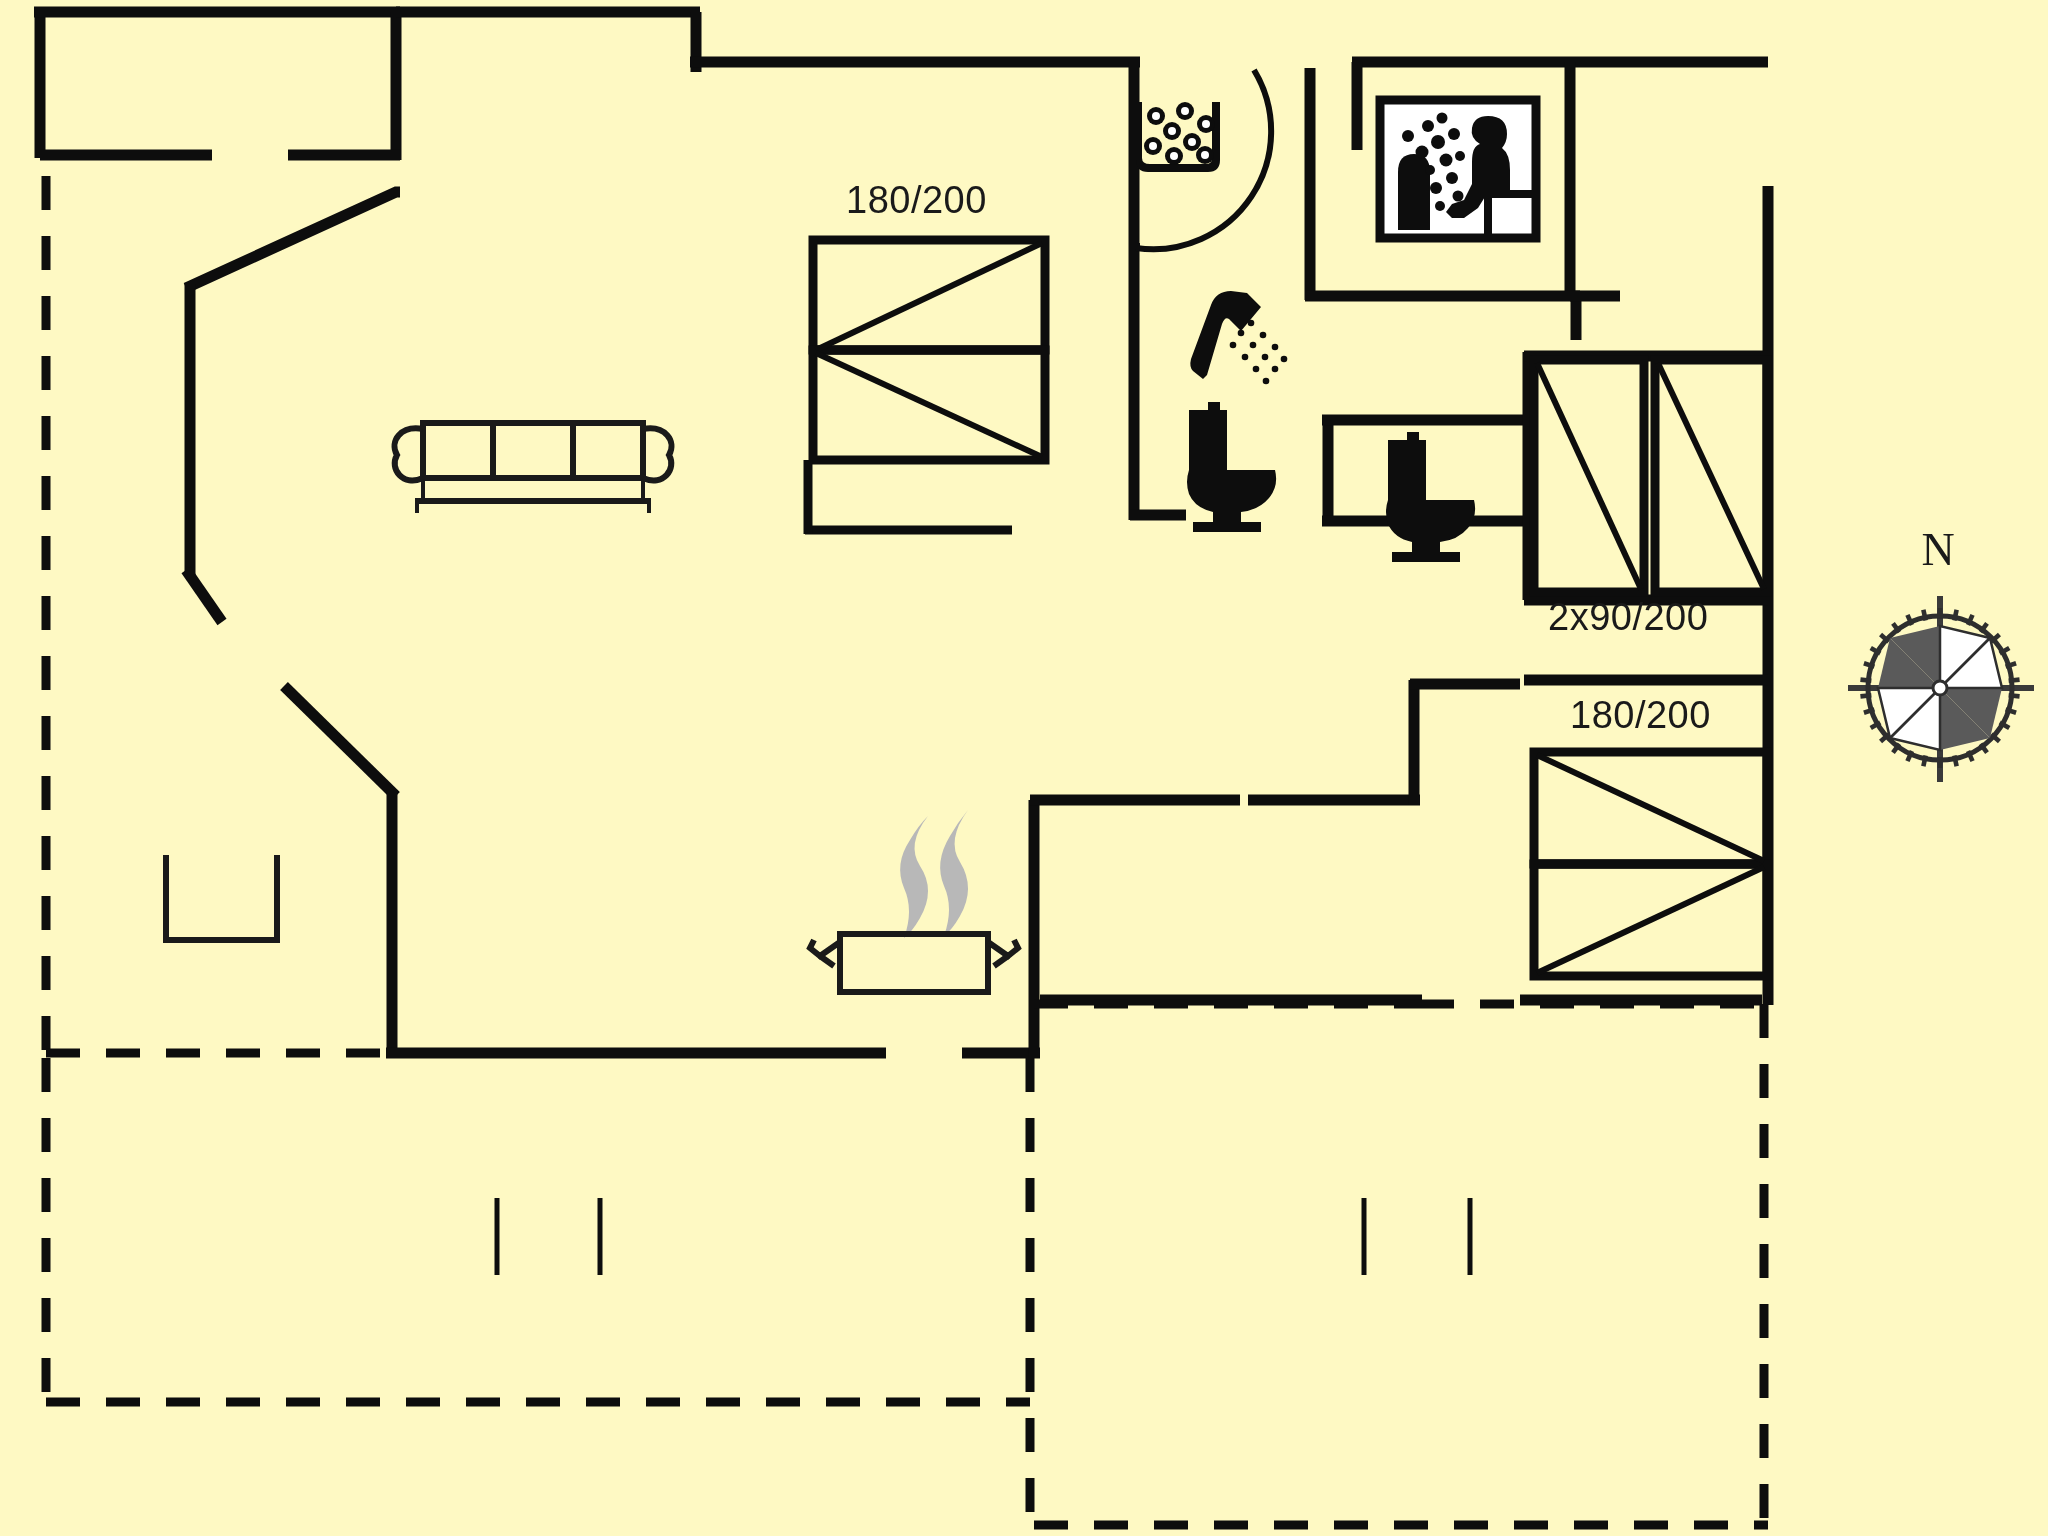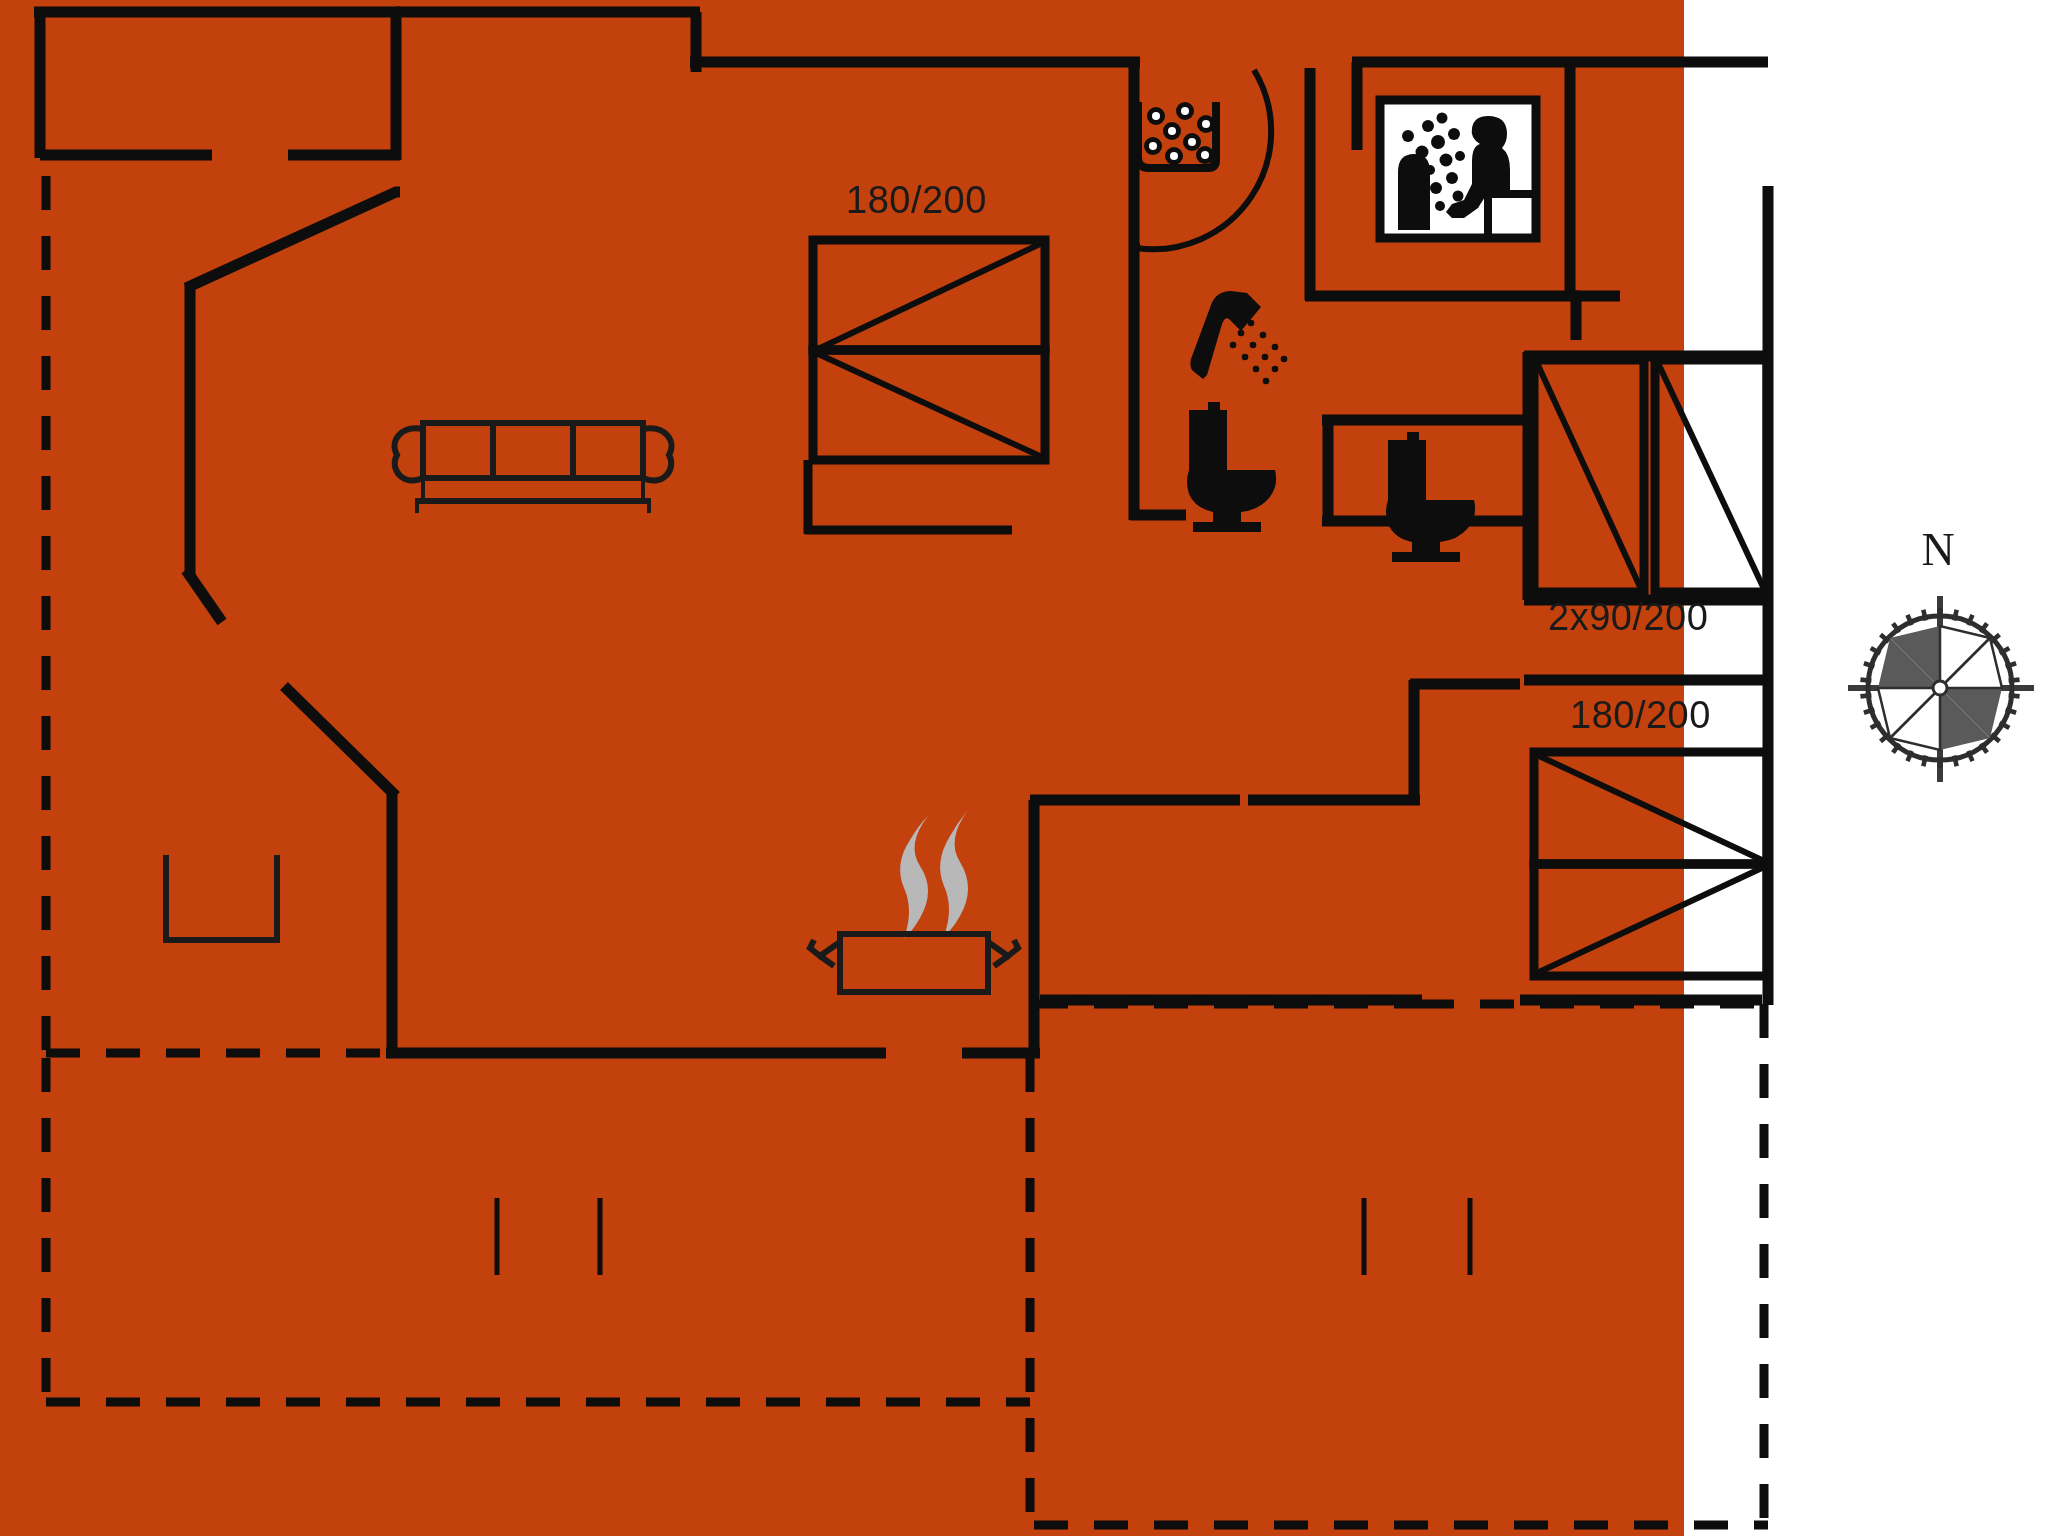--- a/index.html
+++ b/index.html
@@ -9,23 +9,23 @@
     background: #ffffff;
   }
   body {
     width: 2048px;
     height: 1536px;
     font-family: "Liberation Sans", sans-serif;
     overflow: hidden;
   }
   #plan-root {
     position: relative;
-    width: 1684px;
+    width: 2048px;
     height: 1536px;
-    background: #c2410c;
+    background: #fef9c3;
   }
   #floorplan-svg {
     position: absolute;
     left: 0;
     top: 0;
     width: 2048px;
     height: 1536px;
     display: block;
   }
   .dim-label {

